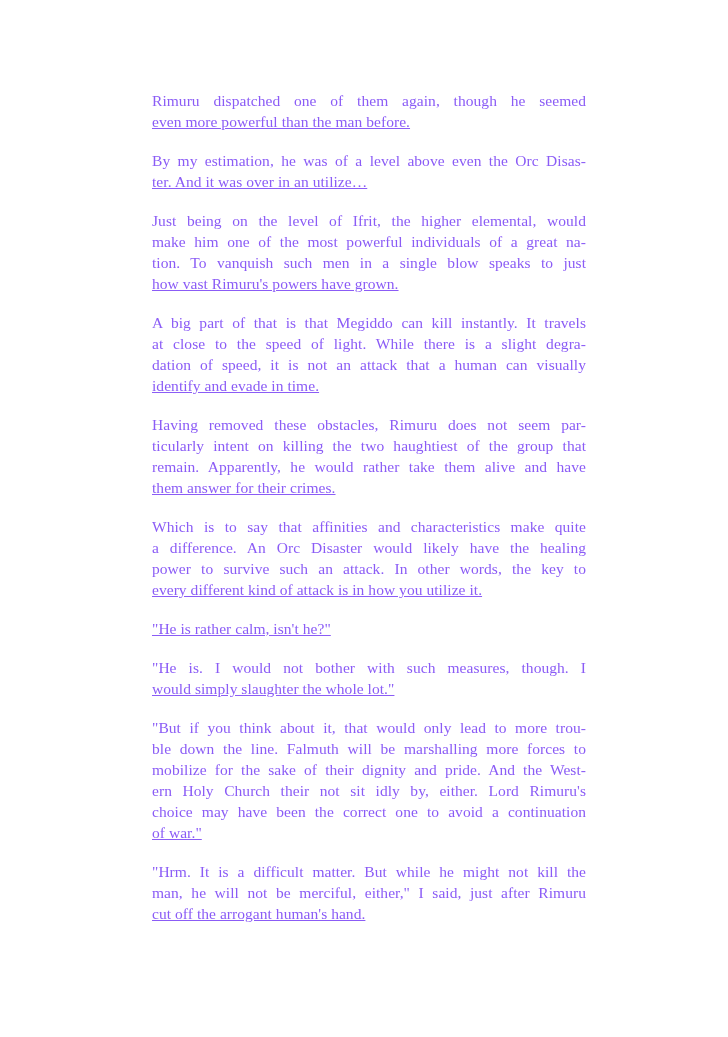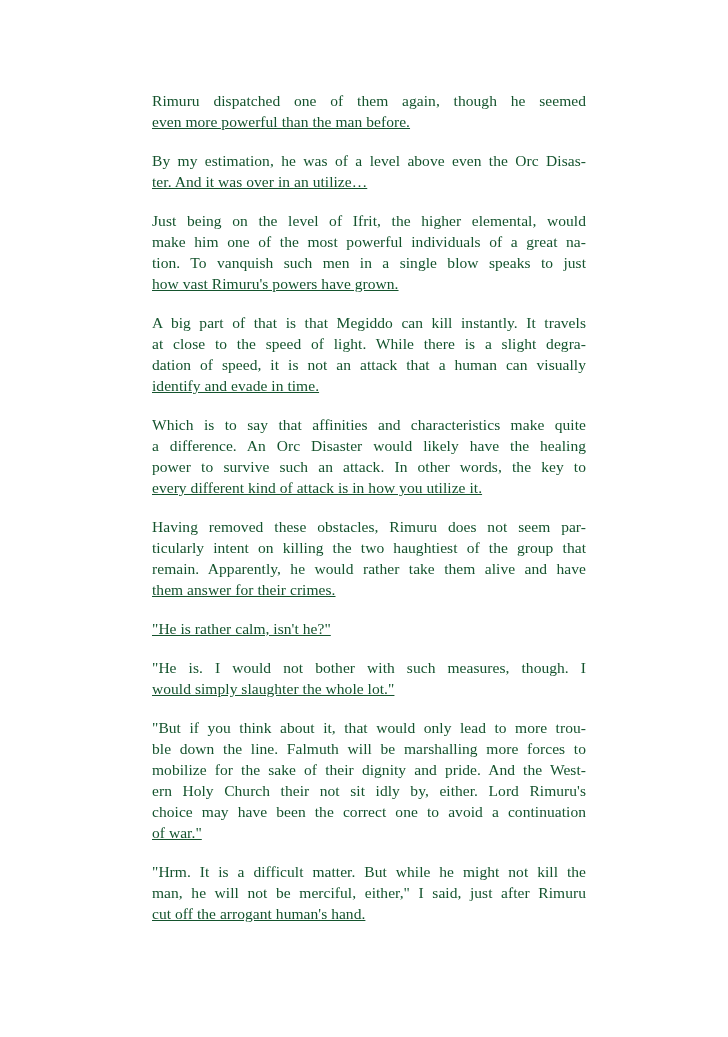--- a/index.html
+++ b/index.html
@@ -34,21 +34,21 @@
   }
   .line.last {
     text-align-last: left;
     text-decoration: underline;
   }
 </style>
 </head>
 <body style="background: rgb(255, 255, 255);">
 
 <main class="page">
-  <div class="text-block" id="text-block" style="color: #14532d;">
+  <div class="text-block" id="text-block" style="color: #8b5cf6;">
       <div class="paragraph">
         <div class="line">Rimuru dispatched one of them again, though he seemed</div>
         <div class="line last">even more powerful than the man before.</div>
       </div>
       <div class="paragraph">
         <div class="line">By my estimation, he was of a level above even the Orc Disas-</div>
         <div class="line last">ter. And it was over in an utilize…</div>
       </div>
       <div class="paragraph">
         <div class="line">Just being on the level of Ifrit, the higher elemental, would</div>
@@ -56,30 +56,30 @@
         <div class="line">tion. To vanquish such men in a single blow speaks to just</div>
         <div class="line last">how vast Rimuru's powers have grown.</div>
       </div>
       <div class="paragraph">
         <div class="line">A big part of that is that Megiddo can kill instantly. It travels</div>
         <div class="line">at close to the speed of light. While there is a slight degra-</div>
         <div class="line">dation of speed, it is not an attack that a human can visually</div>
         <div class="line last">identify and evade in time.</div>
       </div>
       <div class="paragraph">
+        <div class="line">Having removed these obstacles, Rimuru does not seem par-</div>
+        <div class="line">ticularly intent on killing the two haughtiest of the group that</div>
+        <div class="line">remain. Apparently, he would rather take them alive and have</div>
+        <div class="line last">them answer for their crimes.</div>
+      </div>
+      <div class="paragraph">
         <div class="line">Which is to say that affinities and characteristics make quite</div>
         <div class="line">a difference. An Orc Disaster would likely have the healing</div>
         <div class="line">power to survive such an attack. In other words, the key to</div>
         <div class="line last">every different kind of attack is in how you utilize it.</div>
-      </div>
-      <div class="paragraph">
-        <div class="line">Having removed these obstacles, Rimuru does not seem par-</div>
-        <div class="line">ticularly intent on killing the two haughtiest of the group that</div>
-        <div class="line">remain. Apparently, he would rather take them alive and have</div>
-        <div class="line last">them answer for their crimes.</div>
       </div>
       <div class="paragraph">
         <div class="line last">"He is rather calm, isn't he?"</div>
       </div>
       <div class="paragraph">
         <div class="line">"He is. I would not bother with such measures, though. I</div>
         <div class="line last">would simply slaughter the whole lot."</div>
       </div>
       <div class="paragraph">
         <div class="line">"But if you think about it, that would only lead to more trou-</div>

